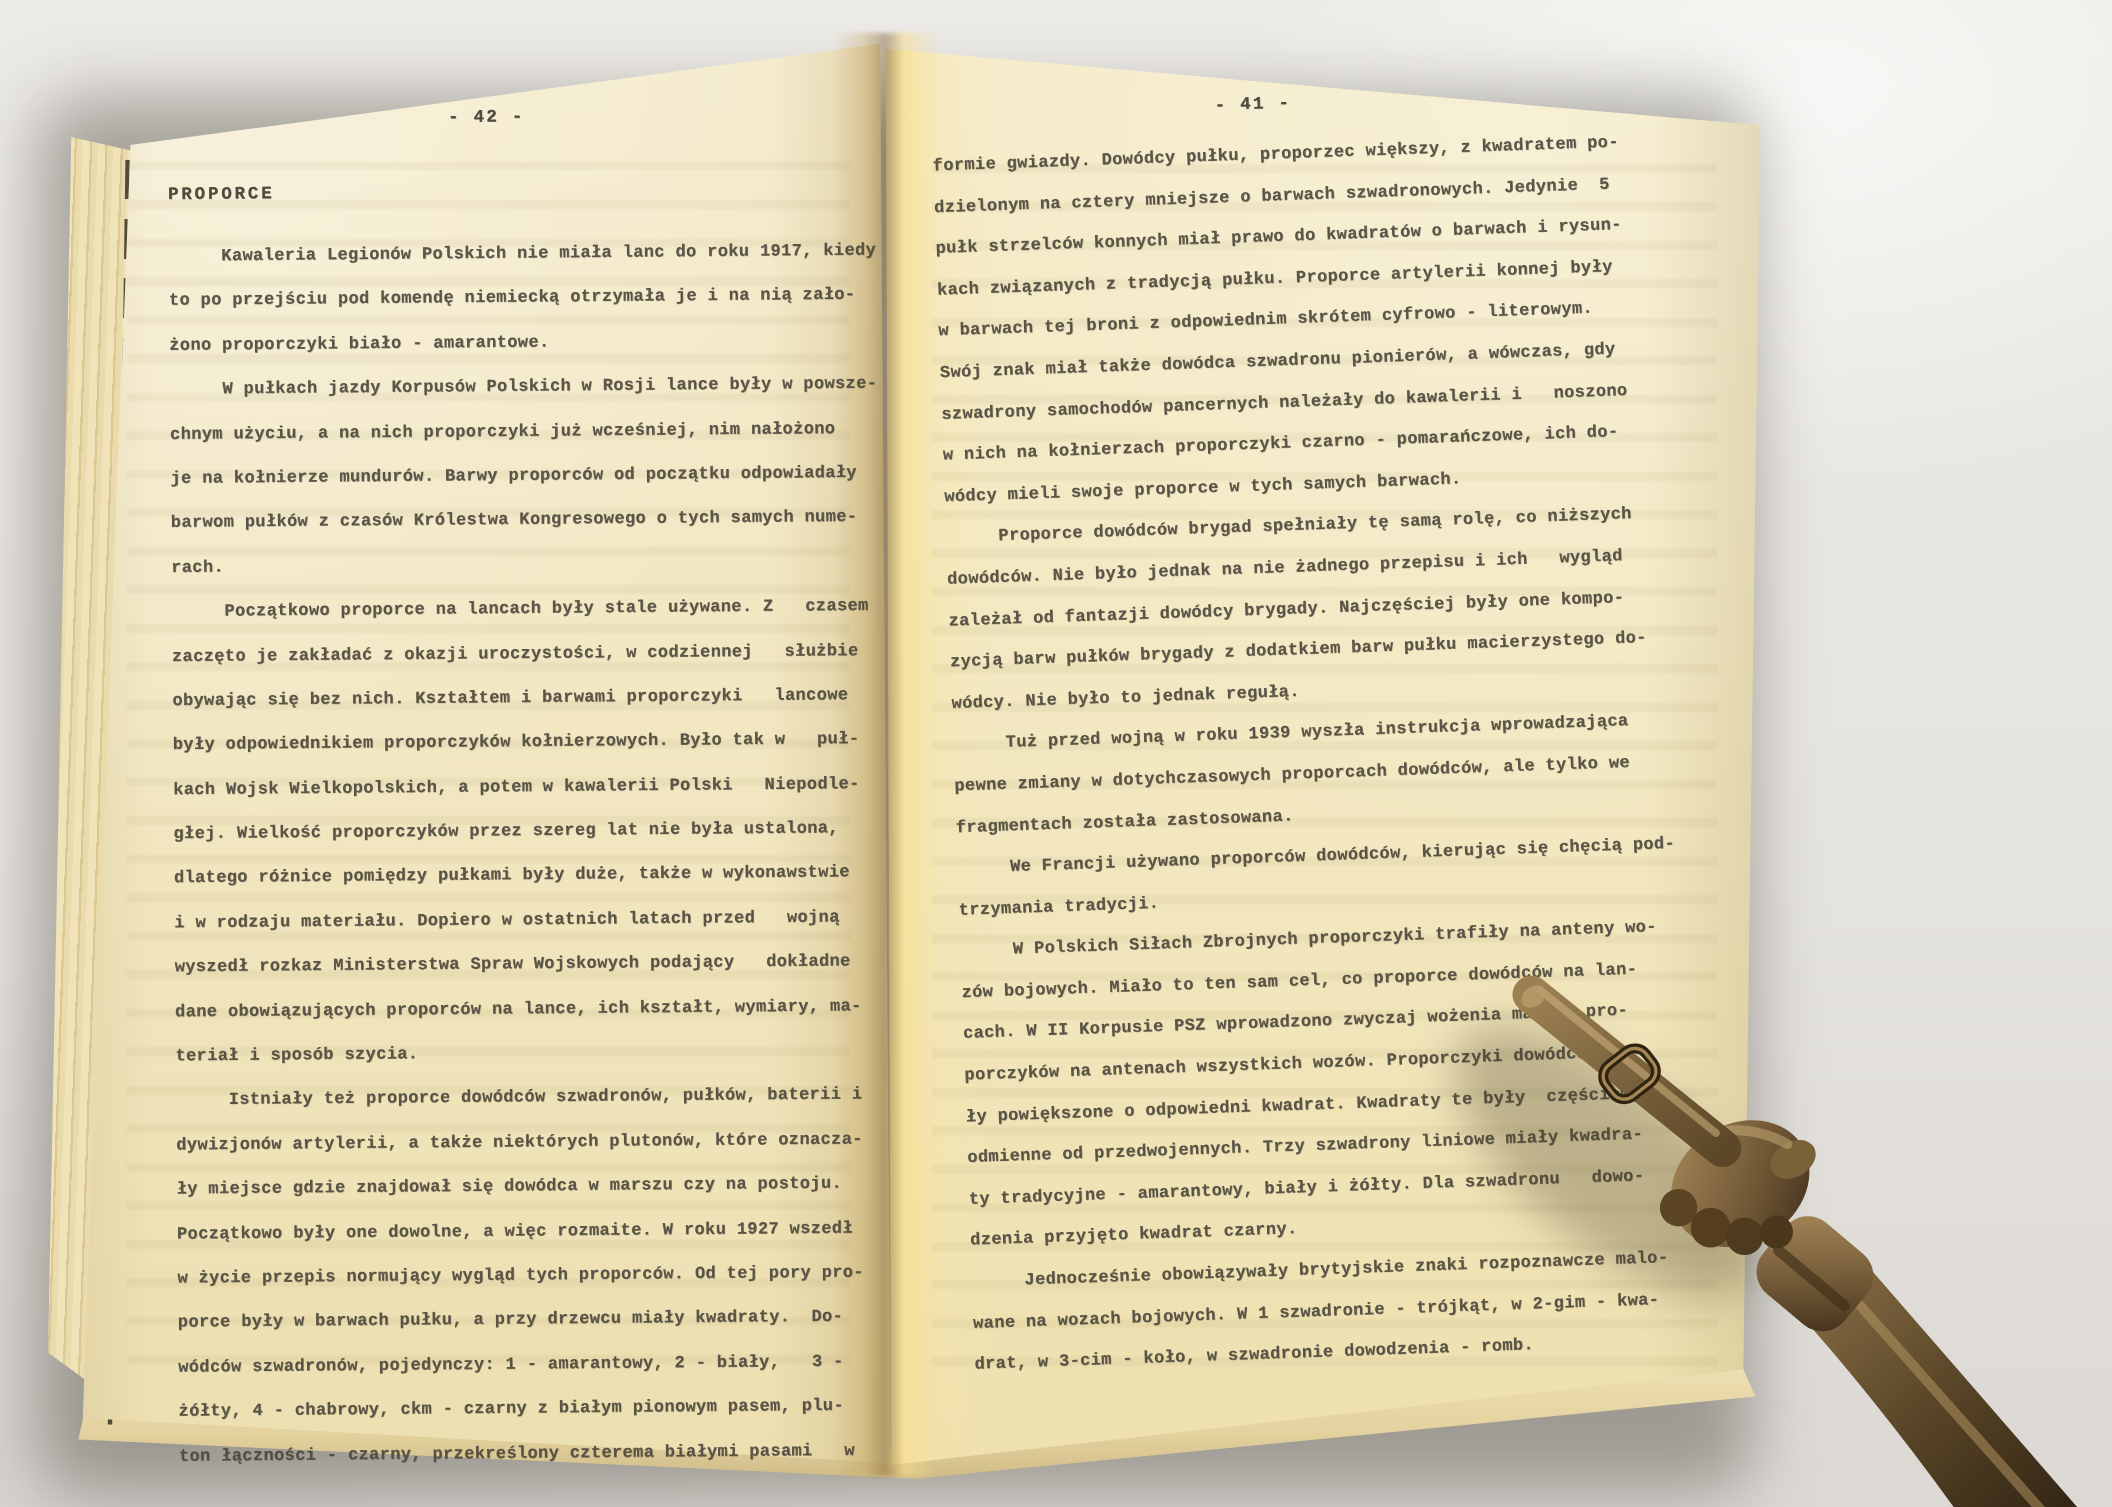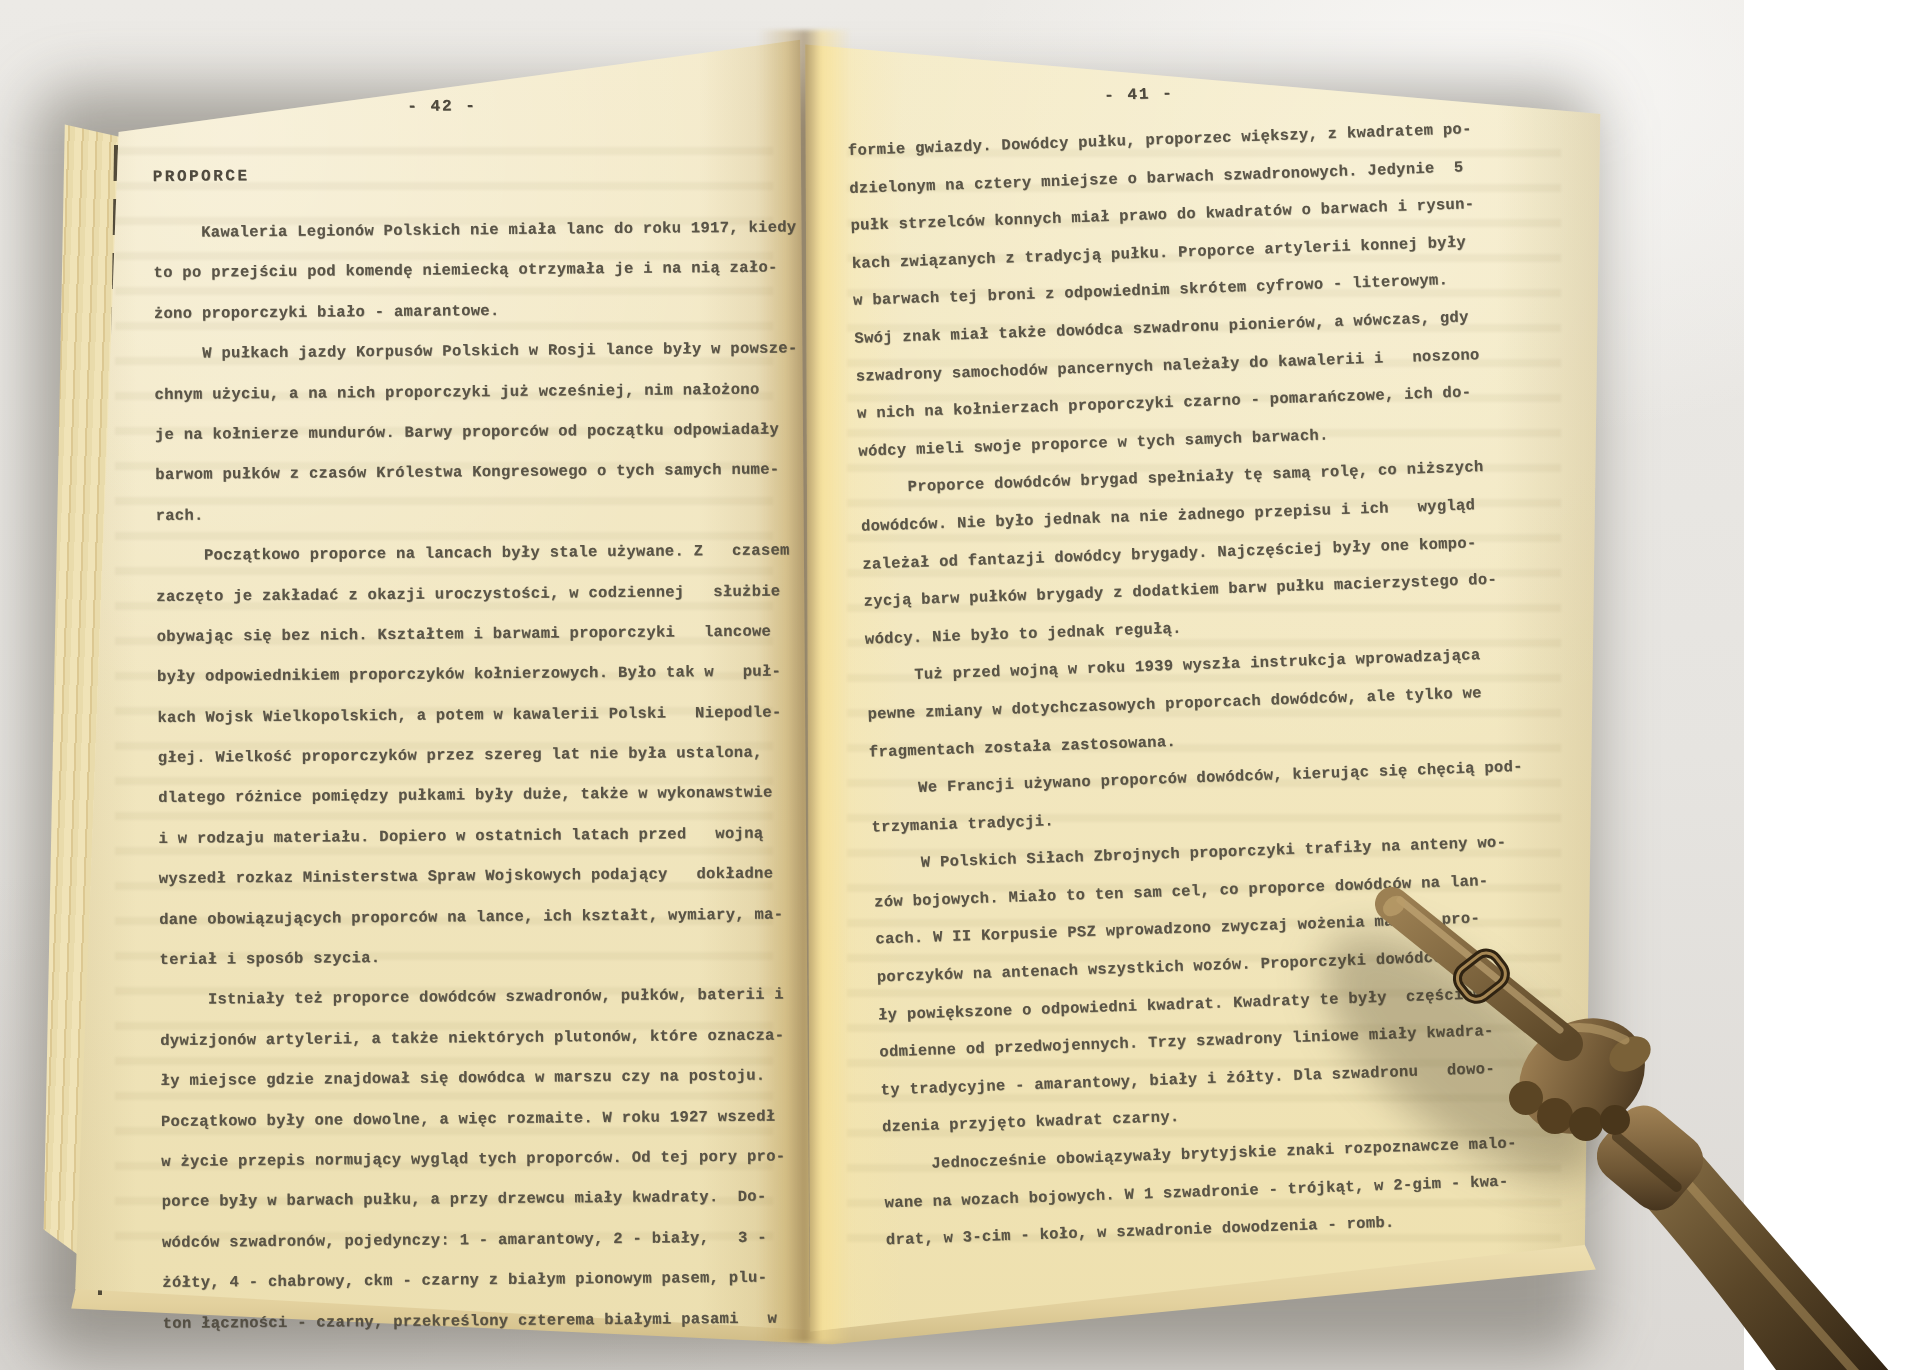--- a/index.html
+++ b/index.html
@@ -1,21 +1,21 @@
 <!DOCTYPE html>
 <html><head>
 <meta charset="utf-8">
 <style>
   html,body{margin:0;padding:0;}
   body{
     width:1920px;height:1370px;overflow:hidden;
     font-family:"Liberation Mono","DejaVu Sans Mono",monospace;
   }
   .photo{
-    position:relative;width:1744px;height:1370px;
+    position:relative;width:1920px;height:1370px;
     background:
       radial-gradient(900px 600px at 86% 6%, #f8f7f5 0%, rgba(248,247,245,0) 60%),
       radial-gradient(1200px 800px at 10% 95%, #d5d2ce 0%, rgba(213,210,206,0) 55%),
       linear-gradient(180deg,#eceae6 0%, #e6e4e0 55%, #dcd9d5 100%);
   }
   .shadow-under{
     position:absolute;left:42px;top:72px;width:1560px;height:1270px;
     background:rgba(72,66,54,.42);filter:blur(30px);border-radius:40px;
     transform:translate(-8px,16px);z-index:1;
   }

